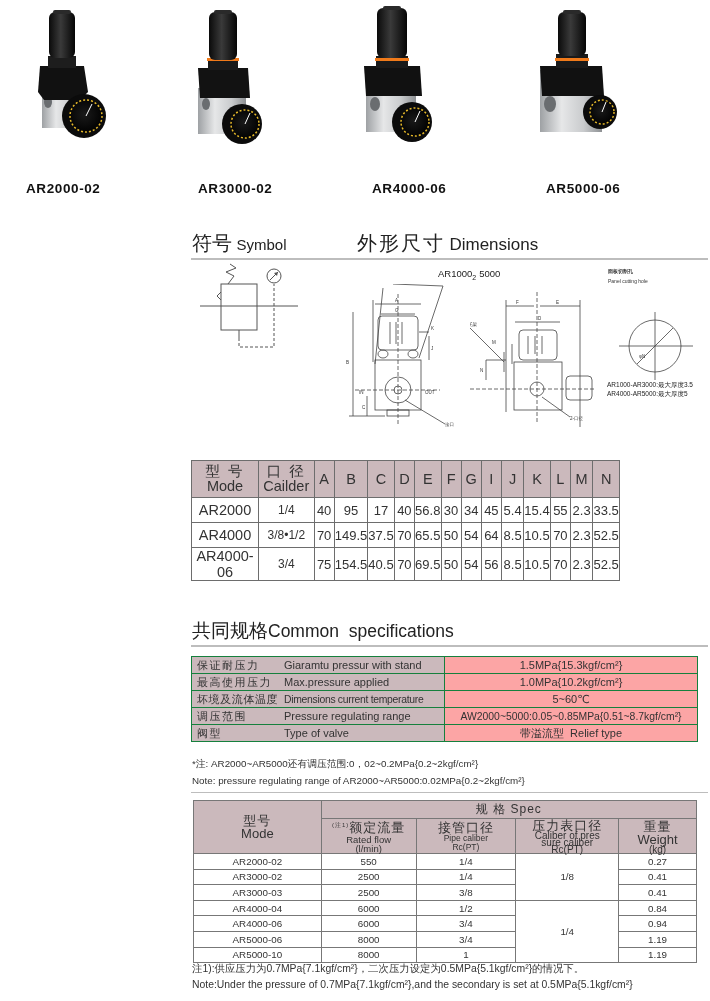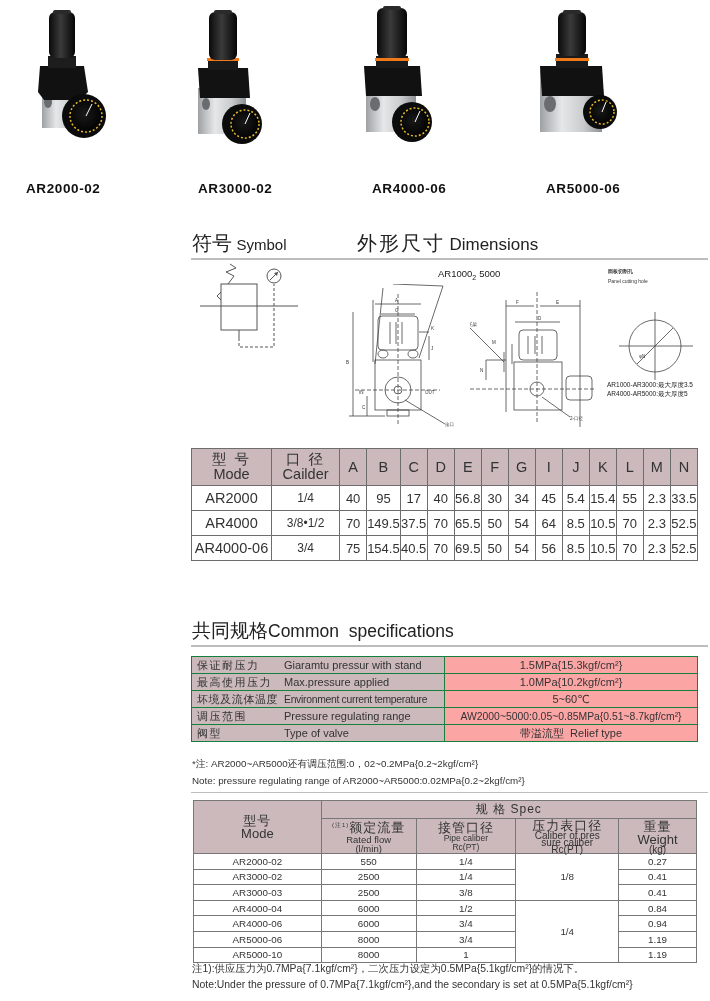--- a/index.html
+++ b/index.html
@@ -8,21 +8,21 @@
   
   .product{position:absolute;top:0;width:140px;height:200px;}
   .prod-img{position:absolute;left:0;top:0;width:140px;height:150px;}
   .prod-label{position:absolute;top:181px;font-size:13.5px;font-weight:bold;letter-spacing:0.6px;color:#111;white-space:nowrap;}
   
   .h-cn{font-size:20px;color:#222;}
   .h-en{font-size:18px;color:#222;}
   .rule{position:absolute;height:2px;background:#bdbdbd;}
   
   table{border-collapse:collapse;}
-  .dim{position:absolute;left:191px;top:448px;width:507px;}
+  .dim{position:absolute;left:191px;top:460px;width:429px;}
   .dim td,.dim th{border:1px solid #6d6d6d;text-align:center;font-size:13px;color:#333;padding:0;font-weight:normal;}
   .dim th{background:#cbb9bc;height:36px;font-size:14.5px;line-height:15px;}
   .dim td{height:24px;}
   .dim td.model{font-size:14.5px;}
   .dim td.port{font-size:12px;}
   
   .spec{position:absolute;left:191px;top:656px;width:507px;}
   .spec td{border:1px solid #15803d;height:16px;font-size:11px;padding:0;color:#333;}
   .spec td.lab{background:#cbb9bc;border-right:none;padding-left:5px;white-space:nowrap;}
   .spec td.lab-cn{width:82px;letter-spacing:1.5px;}
@@ -346,21 +346,21 @@
     <td class="lab lab-en">Giaramtu pressur with stand</td>
     <td class="val">1.5MPa{15.3kgf/cm²}</td>
   </tr>
   <tr>
     <td class="lab lab-cn">最高使用压力</td>
     <td class="lab lab-en">Max.pressure applied</td>
     <td class="val">1.0MPa{10.2kgf/cm²}</td>
   </tr>
   <tr>
     <td class="lab lab-cn tight">坏境及流体温度</td>
-    <td class="lab lab-en cond">Environment current temperature</td>
+    <td class="lab lab-en cond">Dimensions current temperature</td>
     <td class="val">5~60℃</td>
   </tr>
   <tr>
     <td class="lab lab-cn">调压范围</td>
     <td class="lab lab-en">Pressure regulating range</td>
     <td class="val" style="font-size:10.4px;">AW2000~5000:0.05~0.85MPa{0.51~8.7kgf/cm²}</td>
   </tr>
   <tr>
     <td class="lab lab-cn">阀型</td>
     <td class="lab lab-en">Type of valve</td>

